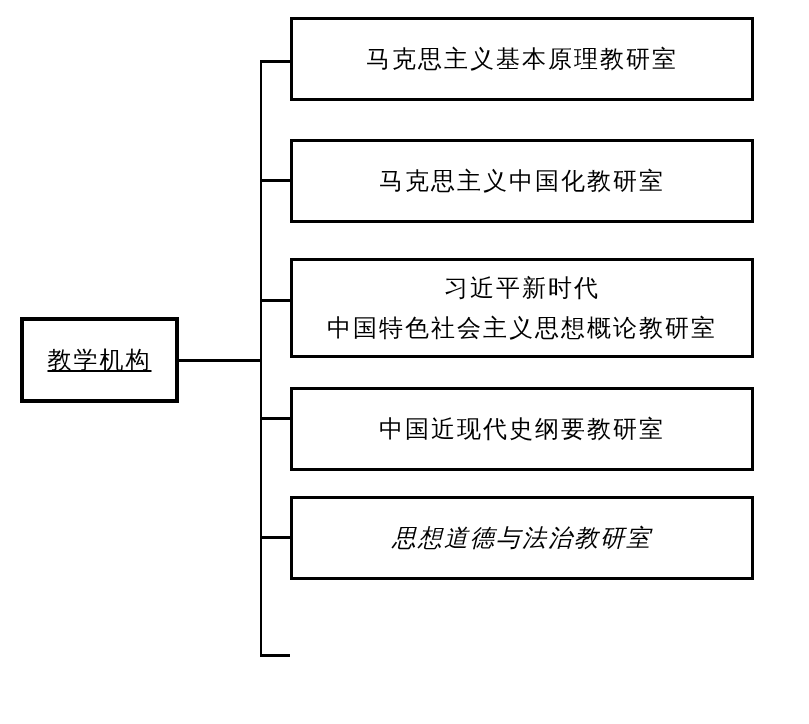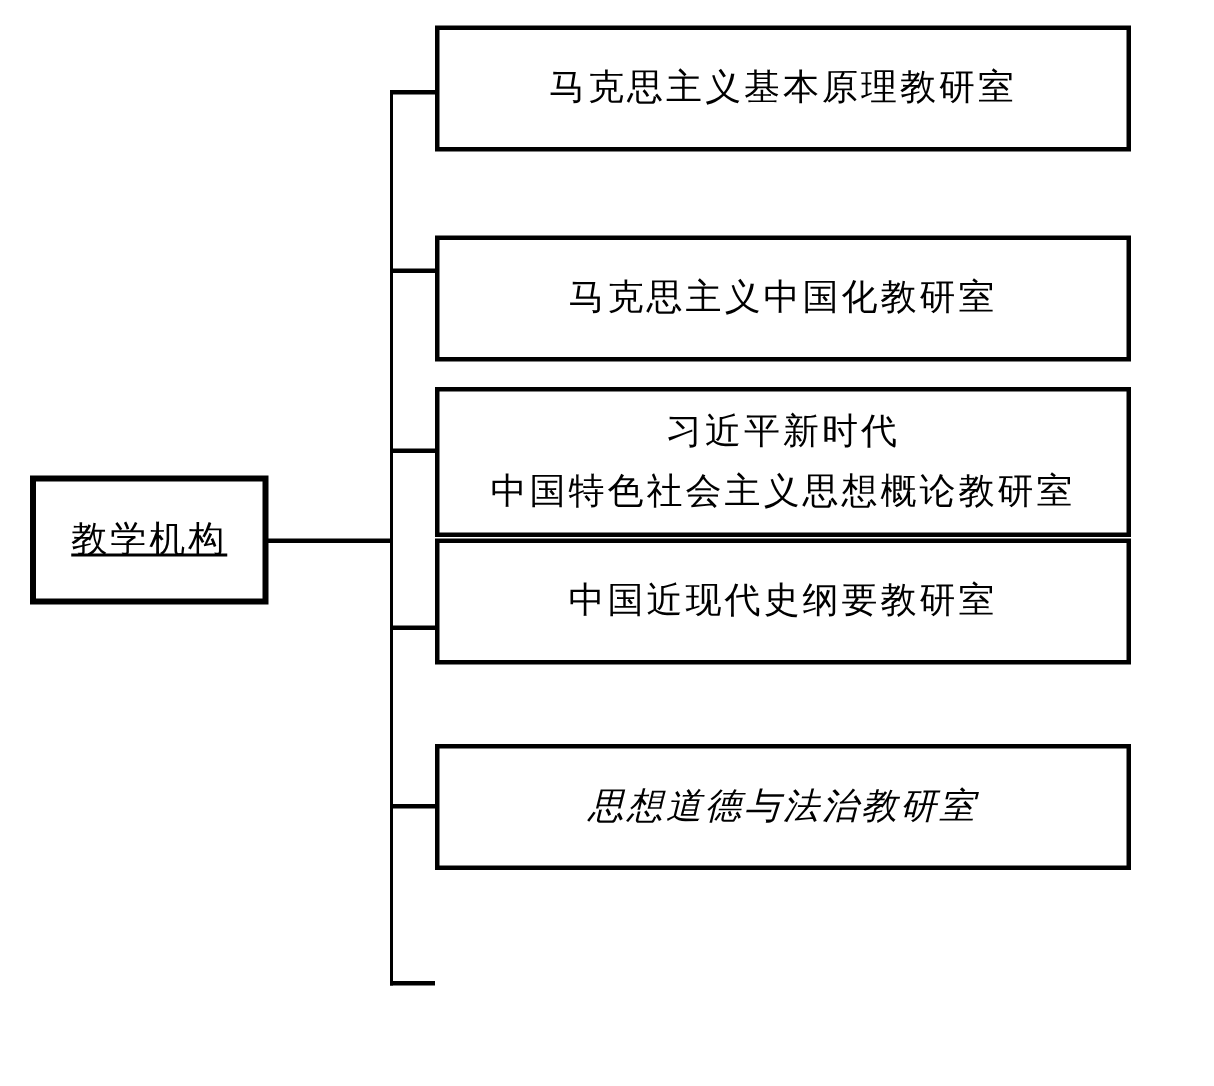--- a/index.html
+++ b/index.html
@@ -40,23 +40,23 @@
     height: 86px;
     border-width: 4px;
     text-decoration: underline;
   }
   .child-node {
     left: 290px;
     width: 464px;
     height: 84px;
   }
   .c0 { top: 17px; }
-  .c1 { top: 157px; text-align: right; }
+  .c1 { top: 139px; text-align: right; }
   .c2 { top: 258px; height: 100px; font-family: Liberation Serif, serif; }
-  .c3 { top: 359px; text-align: right; }
+  .c3 { top: 387px; text-align: right; }
   .c4 { top: 496px; font-style: italic; }
   .c5 { top: 614px; }
   .line {
     position: absolute;
     background: #000000;
   }
   .root-link {
     left: 177px;
     top: 359px;
     width: 85px;

